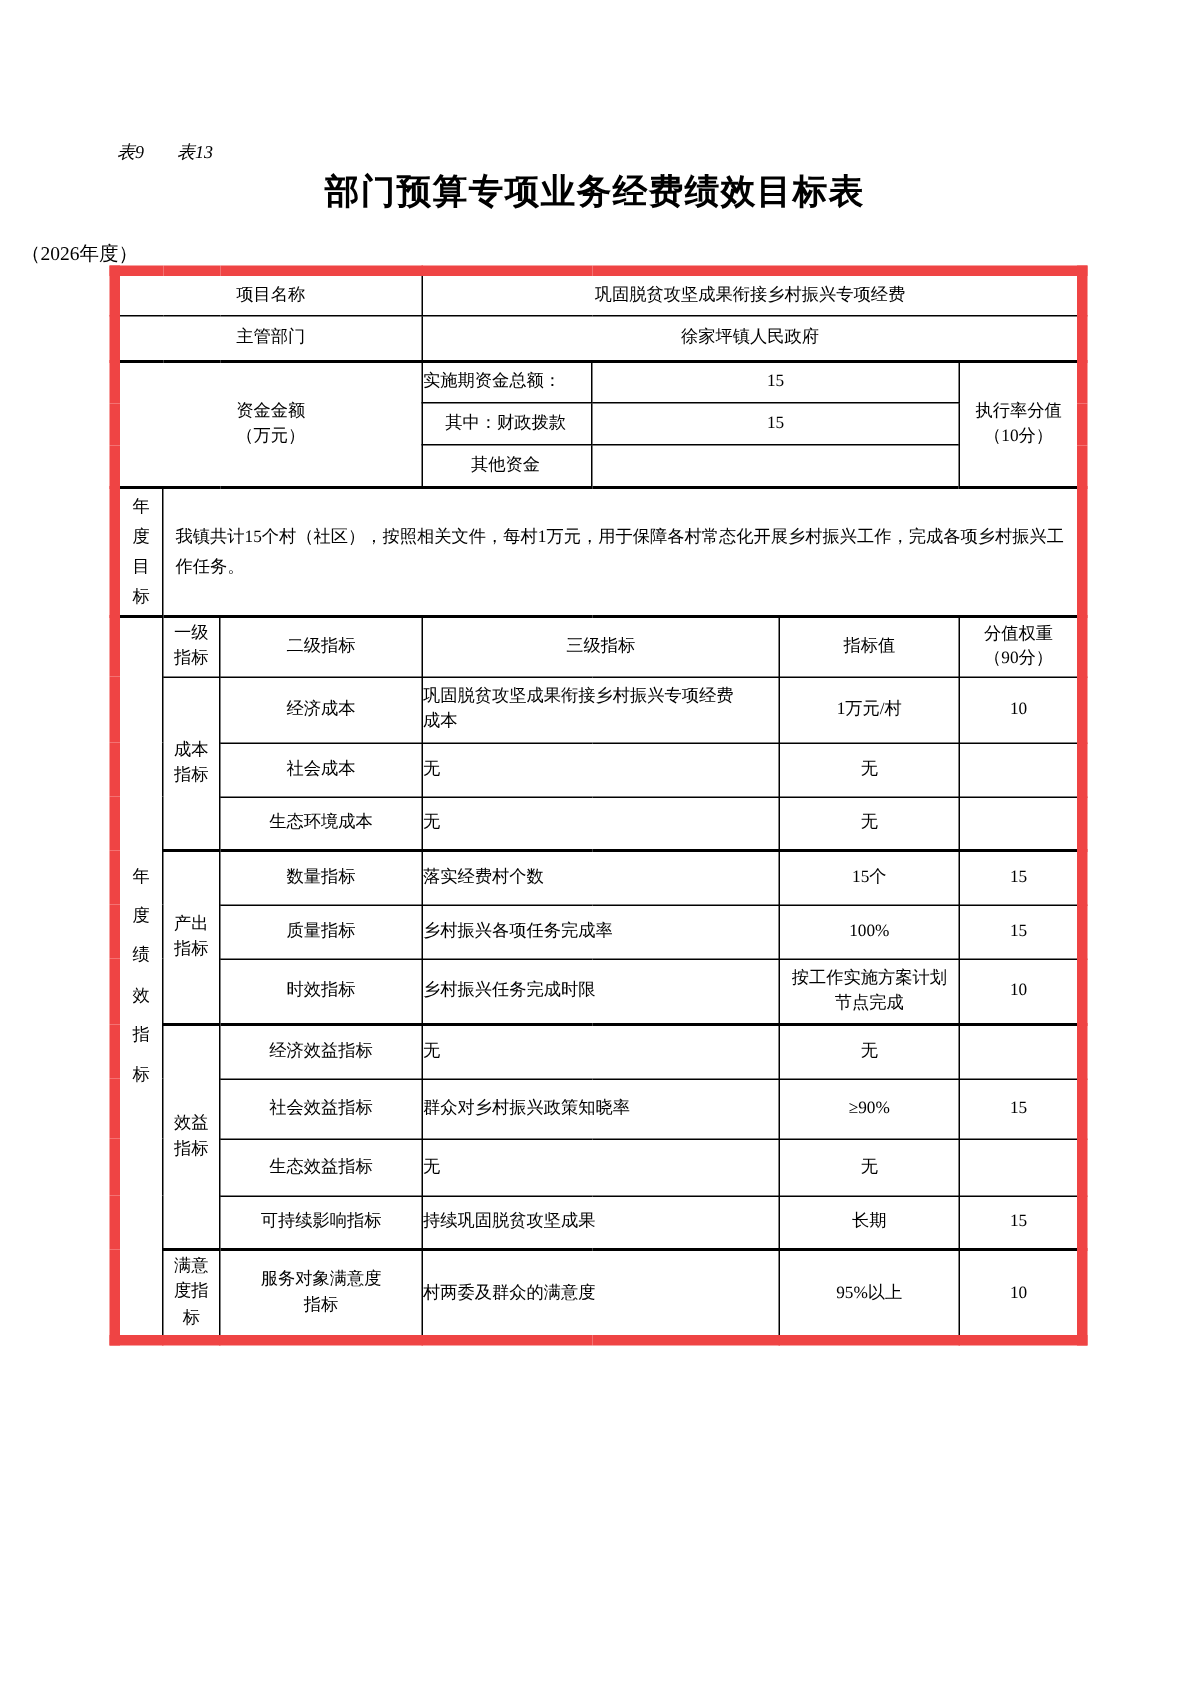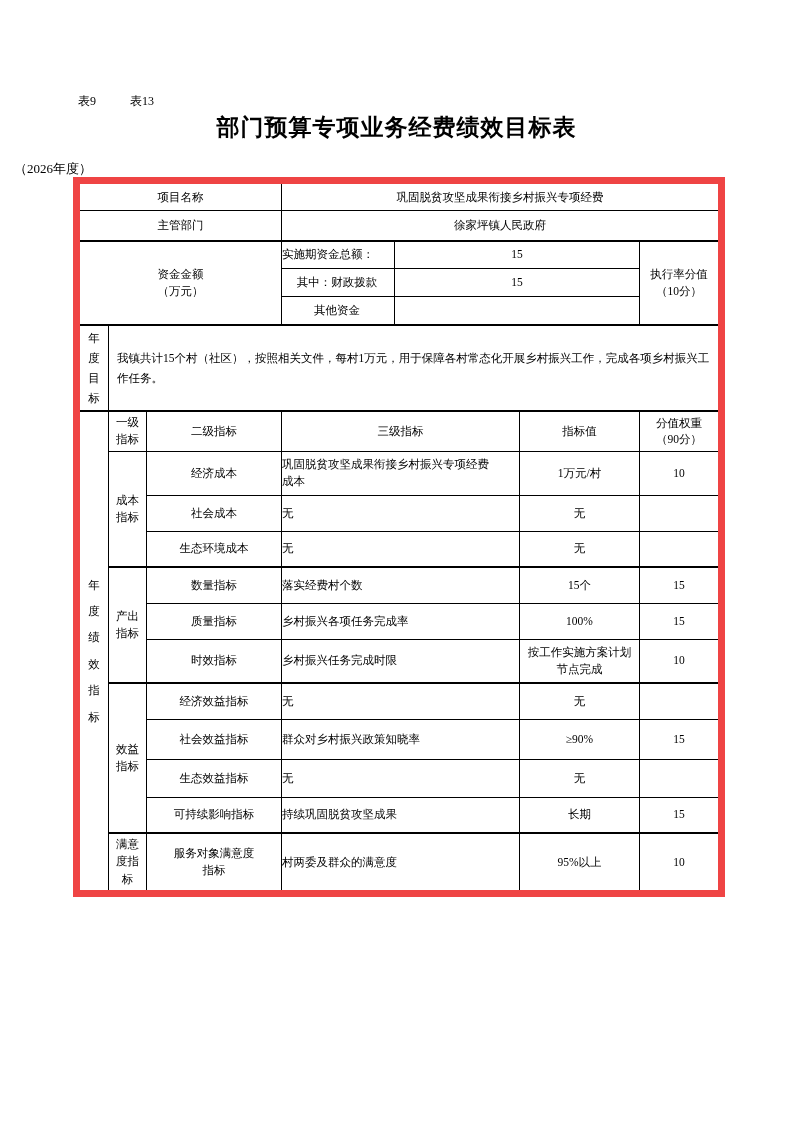--- a/index.html
+++ b/index.html
@@ -11,21 +11,22 @@
     font-family: "Liberation Serif", "DejaVu Serif", serif;
     color: #000000;
     overflow: hidden;
   }
   .corner-labels {
     position: absolute;
     top: 93px;
     left: 78px;
     font-size: 12px;
     display: flex;
-    gap: 34px;
+    gap: 22px;
+    font-style: italic;
   }
   .doc-title {
     position: absolute;
     top: 112px;
     left: 0;
     width: 100%;
     text-align: center;
     font-size: 23px;
     font-weight: bold;
     letter-spacing: 1px;

